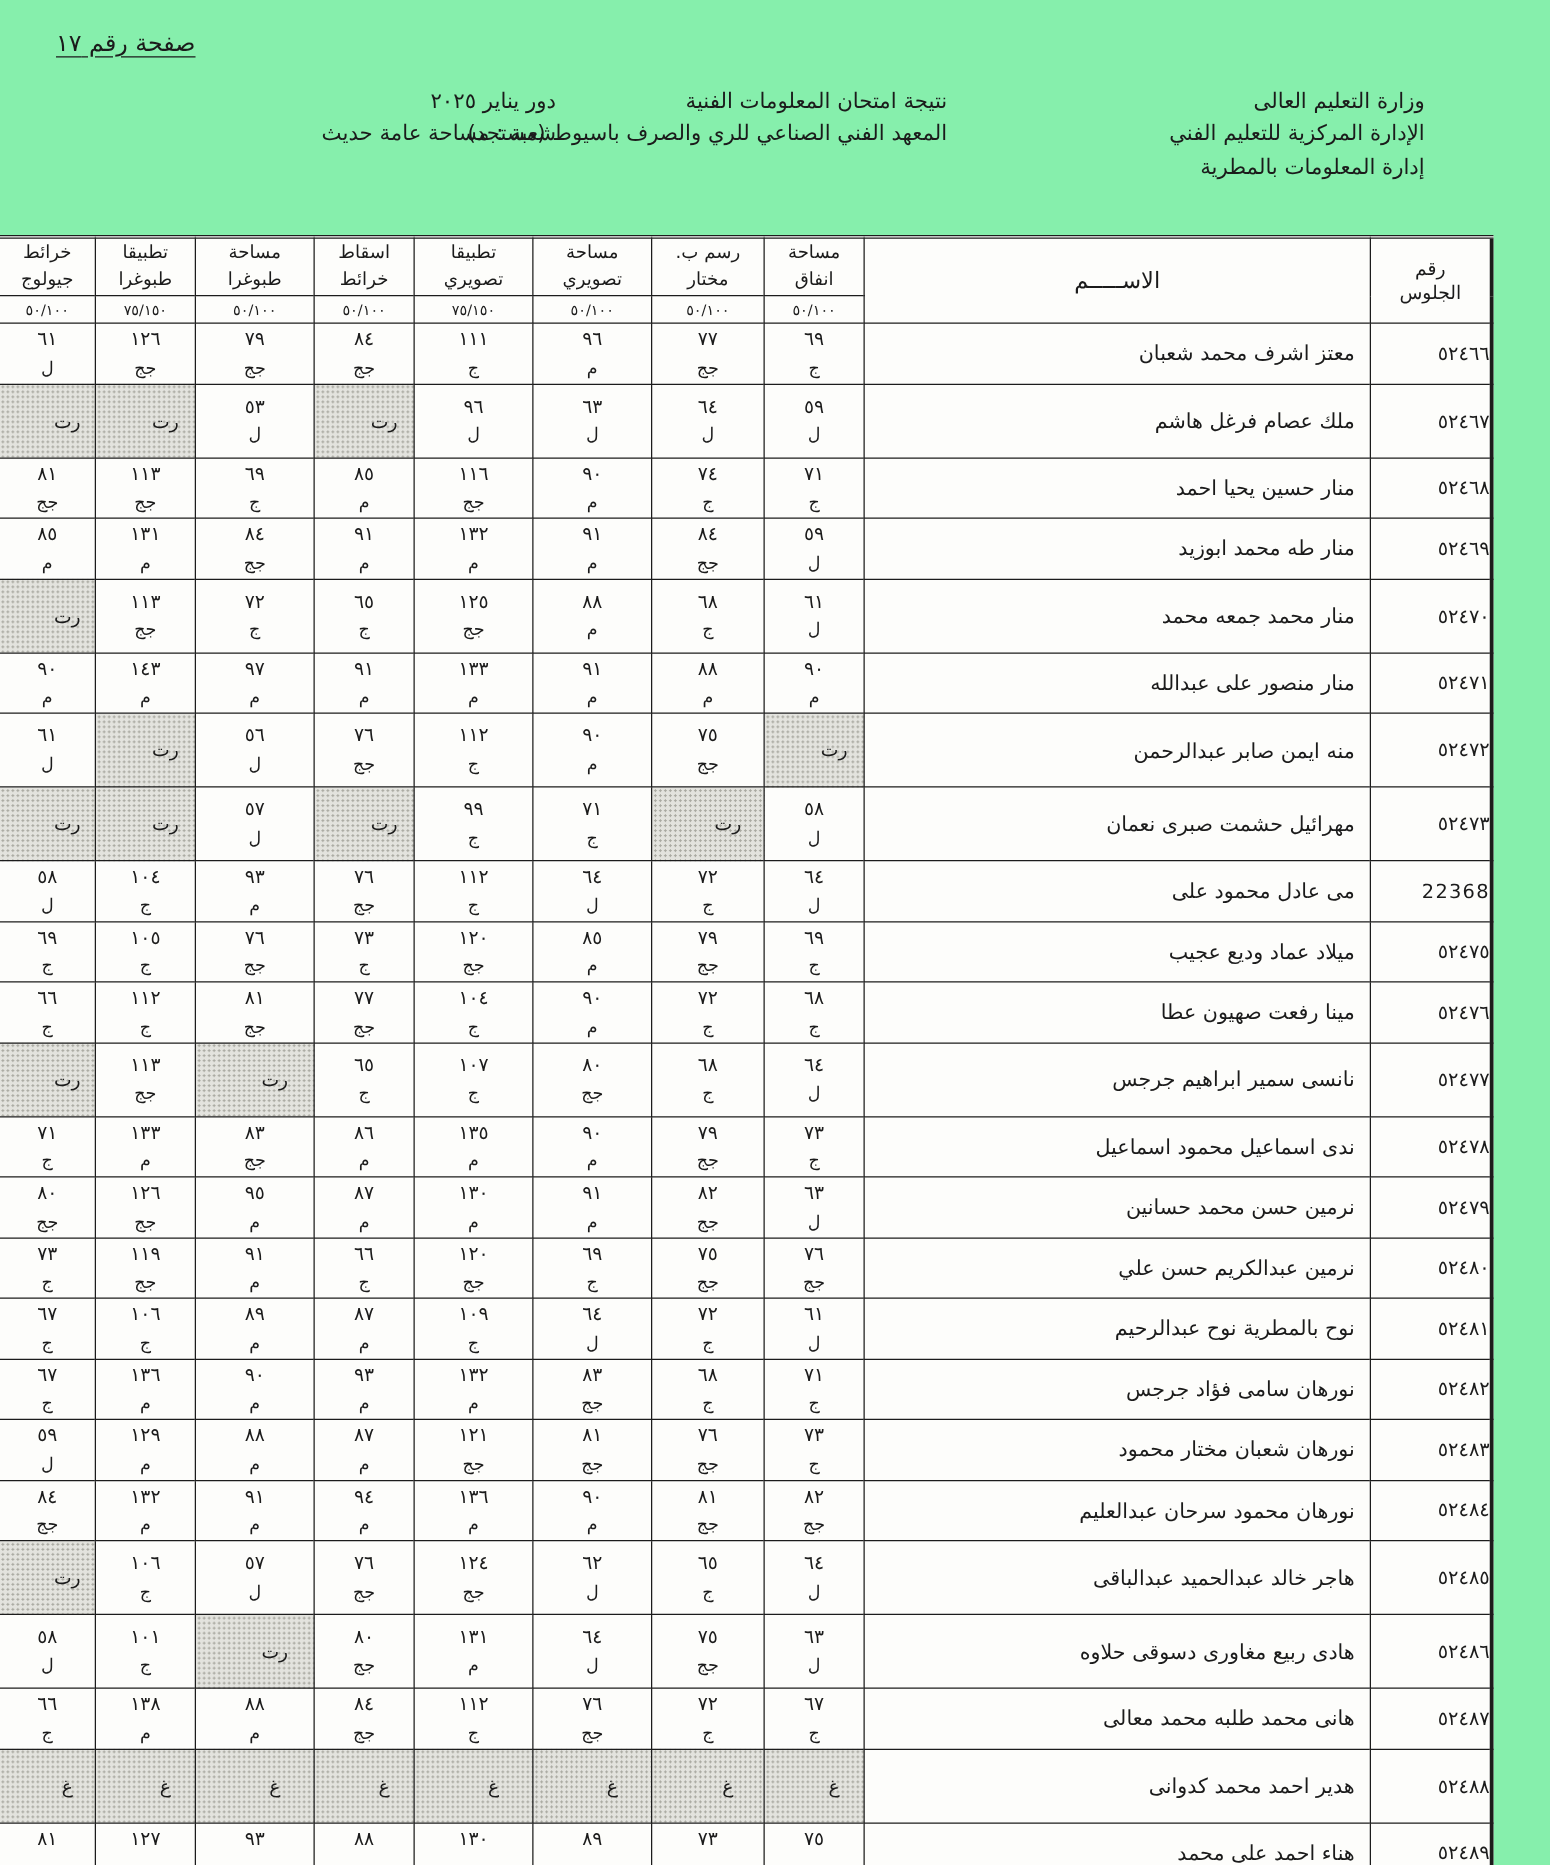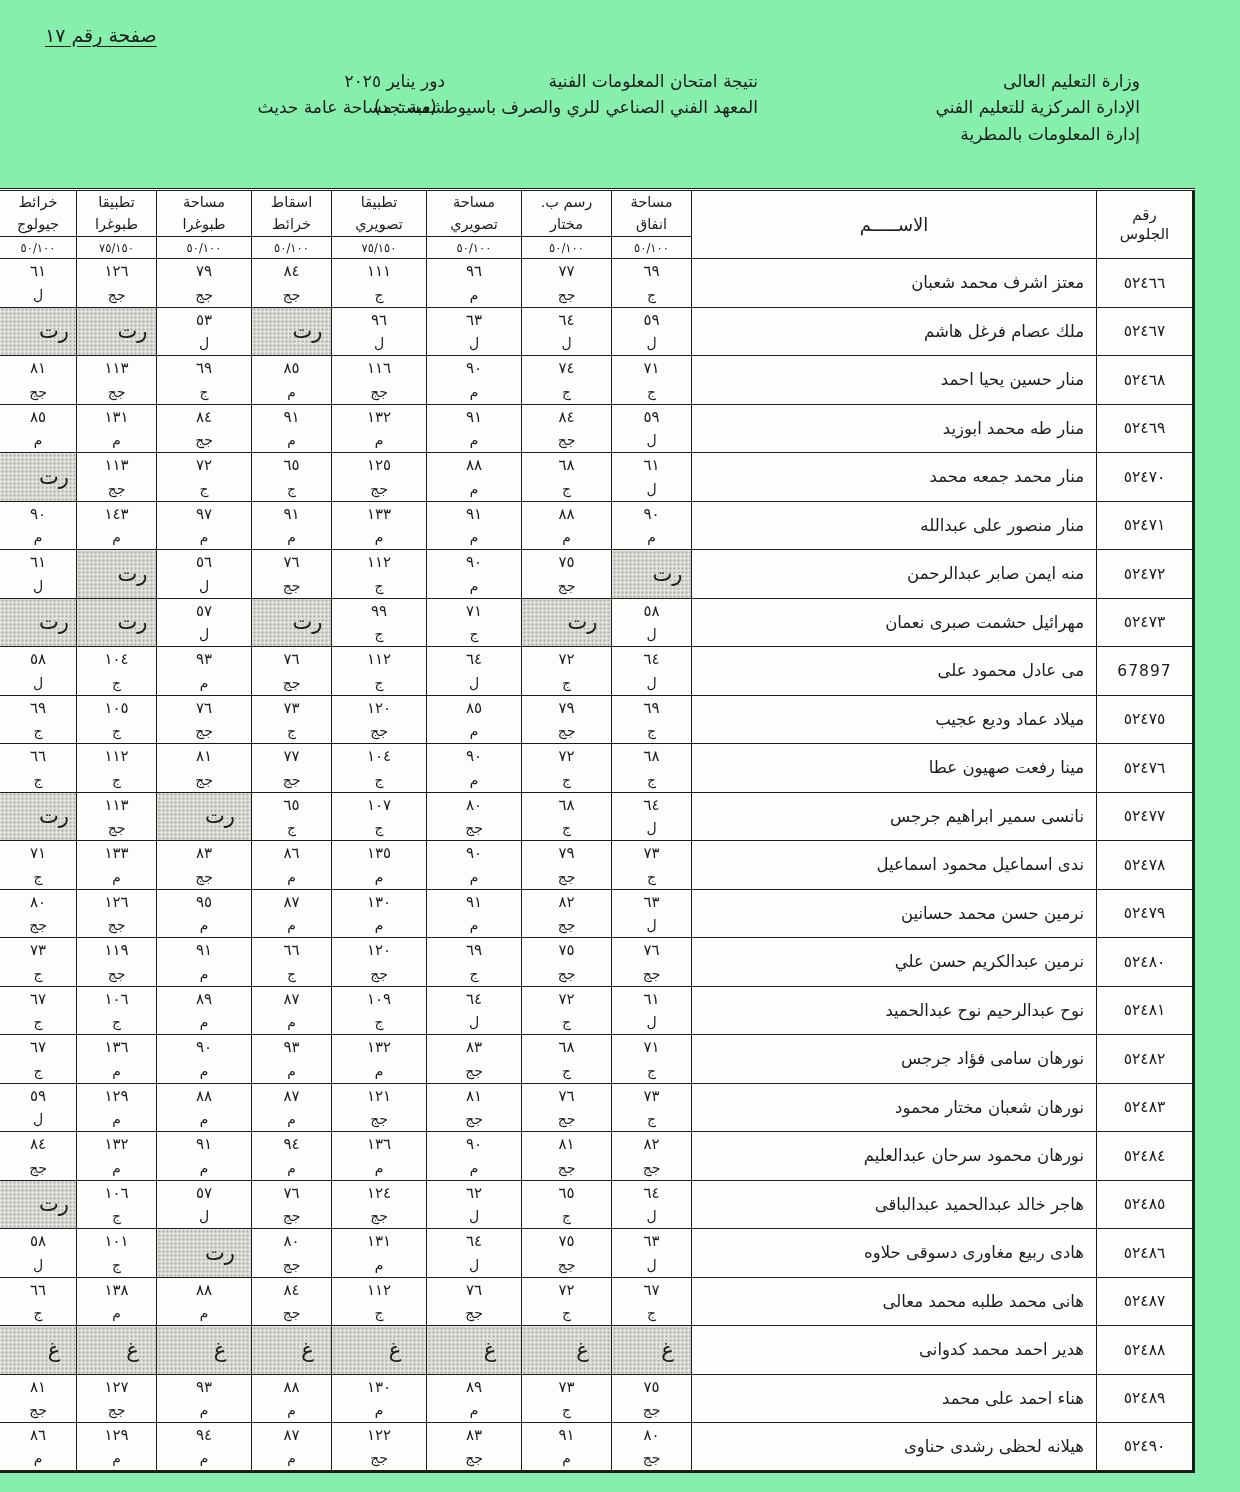--- a/index.html
+++ b/index.html
@@ -48,37 +48,37 @@
   .col-s2{width:95px;}  
   .col-s3{width:95px;}  
   .col-s4{width:80px;}  
   .col-s5{width:95px;}  
   .col-s6{width:80px;}  
   .col-s7{width:78px;}  
   th.seat-h{font-size:15px;line-height:1.25;text-align:center;}
   th.name-h{font-size:18px;text-align:center;letter-spacing:1px;}
   th.subj{font-size:14.5px;line-height:1.45;text-align:center;}
   th.maxmark{font-size:11.5px;text-align:center;}
-  td.seat{font-size:15.5px;text-align:center;letter-spacing:1px;}
+  td.seat{font-size:15.5px;letter-spacing:1px;}
   td.name{font-size:16.5px;text-align:right;padding-right:12px;white-space:nowrap;overflow:hidden;}
   td.score{text-align:center;}
   td.score .cellwrap{
     display:flex;flex-direction:column;justify-content:space-around;
     height:46px;
   }
   .mark{font-size:15px;line-height:1;}
   .grade{font-size:14px;line-height:1;}
   td.shaded{
     background-color:#e3e3de;
     background-image:radial-gradient(#a9a9a1 0.8px, rgba(0,0,0,0) 1.1px);
     background-size:4px 4px;
   }
   td.shaded .single{
     display:flex;align-items:center;justify-content:center;
-    height:46px;font-size:21px;padding-left:32px;
+    height:58px;font-size:15px;padding-left:32px;
   }
 </style>
 </head>
 <body>
 
 <div class="page">
 
   <div class="page-label">صفحة رقم ١٧</div>
 
   <div class="hdr hdr-right">
@@ -542,21 +542,21 @@
             </div>
           </td>
           <td class="score shaded">
             <div class="single">رت</div>
           </td>
           <td class="score shaded">
             <div class="single">رت</div>
           </td>
         </tr>
         <tr>
-          <td class="seat">67897</td>
+          <td class="seat">22368</td>
           <td class="name">مى عادل محمود على</td>
           <td class="score">
             <div class="cellwrap">
               <div class="mark">٦٤</div>
               <div class="grade">ل</div>
             </div>
           </td>
           <td class="score">
             <div class="cellwrap">
               <div class="mark">٧٢</div>
@@ -901,21 +901,21 @@
           </td>
           <td class="score">
             <div class="cellwrap">
               <div class="mark">٧٣</div>
               <div class="grade">ج</div>
             </div>
           </td>
         </tr>
         <tr>
           <td class="seat">٥٢٤٨١</td>
-          <td class="name">نوح عبدالرحيم نوح عبدالحميد</td>
+          <td class="name">نوح بالمطرية نوح عبدالرحيم</td>
           <td class="score">
             <div class="cellwrap">
               <div class="mark">٦١</div>
               <div class="grade">ل</div>
             </div>
           </td>
           <td class="score">
             <div class="cellwrap">
               <div class="mark">٧٢</div>
               <div class="grade">ج</div>

